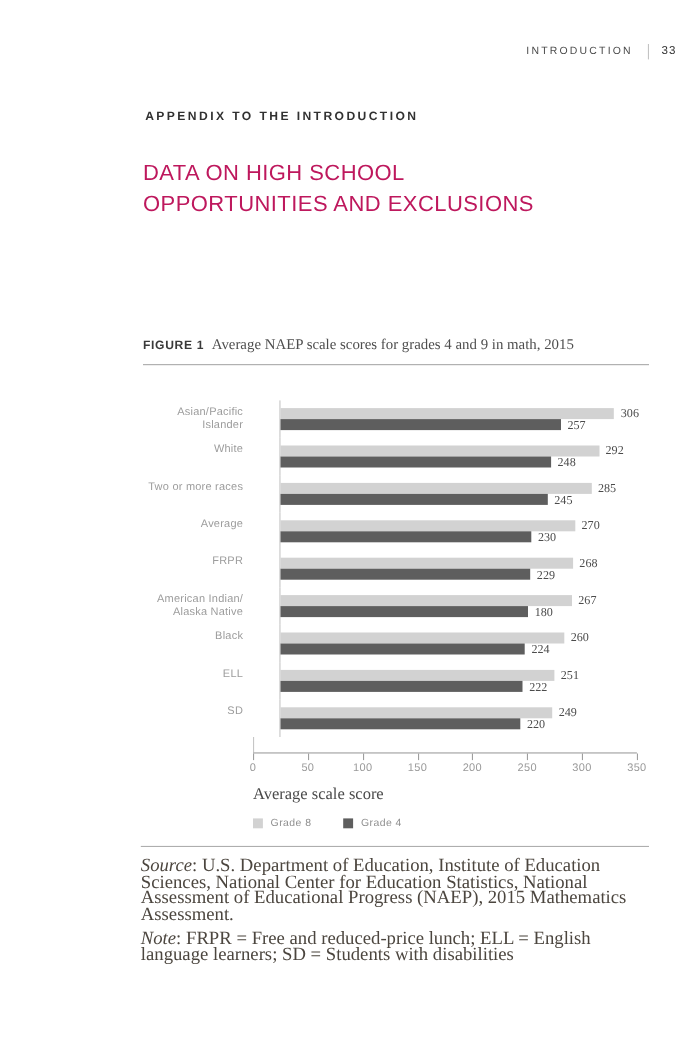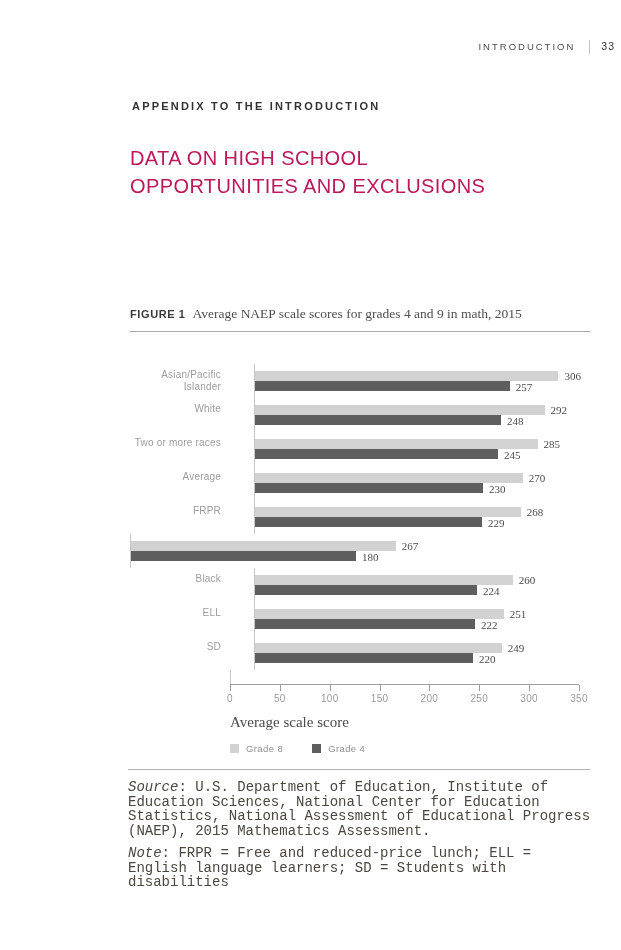--- a/index.html
+++ b/index.html
@@ -82,21 +82,21 @@
   }
   .legend{margin:12px 0 0 100px;display:flex;align-items:center;gap:29px;}
   .legend-item{display:flex;align-items:center;}
   .legend-swatch{width:9px;height:9px;margin-right:7px;}
   .legend-label{font-size:9.5px;color:#8f8f8f;letter-spacing:0.4px;}
 
   
   .bottom-rule{margin:15px 0 0 88px;width:462px;height:1px;background:#aeaeae;}
   .source,.note{
     margin:10px 70px 0 88px;width:466px;
-    font-family:Liberation Mono, monospace;font-size:14px;
+    font-family:Liberation Serif, serif;font-size:17px;
     line-height:14.5px;color:#4c463f;
   }
   .note{margin-top:8px;}
   .source em,.note em{font-style:italic;}
 </style>
 </head>
 <body>
 
 <div class="page">
 
@@ -153,20 +153,22 @@
       <div class="chart-row">
         <div class="cat-label">FRPR</div>
         <div class="row-plot">
           <div class="bar bar-s0" style="width: 76.57%; background: rgb(210, 210, 210);"></div>
           <div class="val val-s0" style="left: calc(76.57% + 6px);">268</div>
           <div class="bar bar-s1" style="width: 65.43%; background: rgb(94, 94, 94);"></div>
           <div class="val val-s1" style="left: calc(65.43% + 6px);">229</div>
         </div>
       </div>
       <div class="chart-row">
+        <div class="cat-label">American Indian/
+Alaska Native</div>
         <div class="row-plot">
           <div class="bar bar-s0" style="width: 76.29%; background: rgb(210, 210, 210);"></div>
           <div class="val val-s0" style="left: calc(76.29% + 6px);">267</div>
           <div class="bar bar-s1" style="width: 64.86%; background: rgb(94, 94, 94);"></div>
           <div class="val val-s1" style="left: calc(64.86% + 6px);">180</div>
         </div>
       </div>
       <div class="chart-row">
         <div class="cat-label">Black</div>
         <div class="row-plot">

